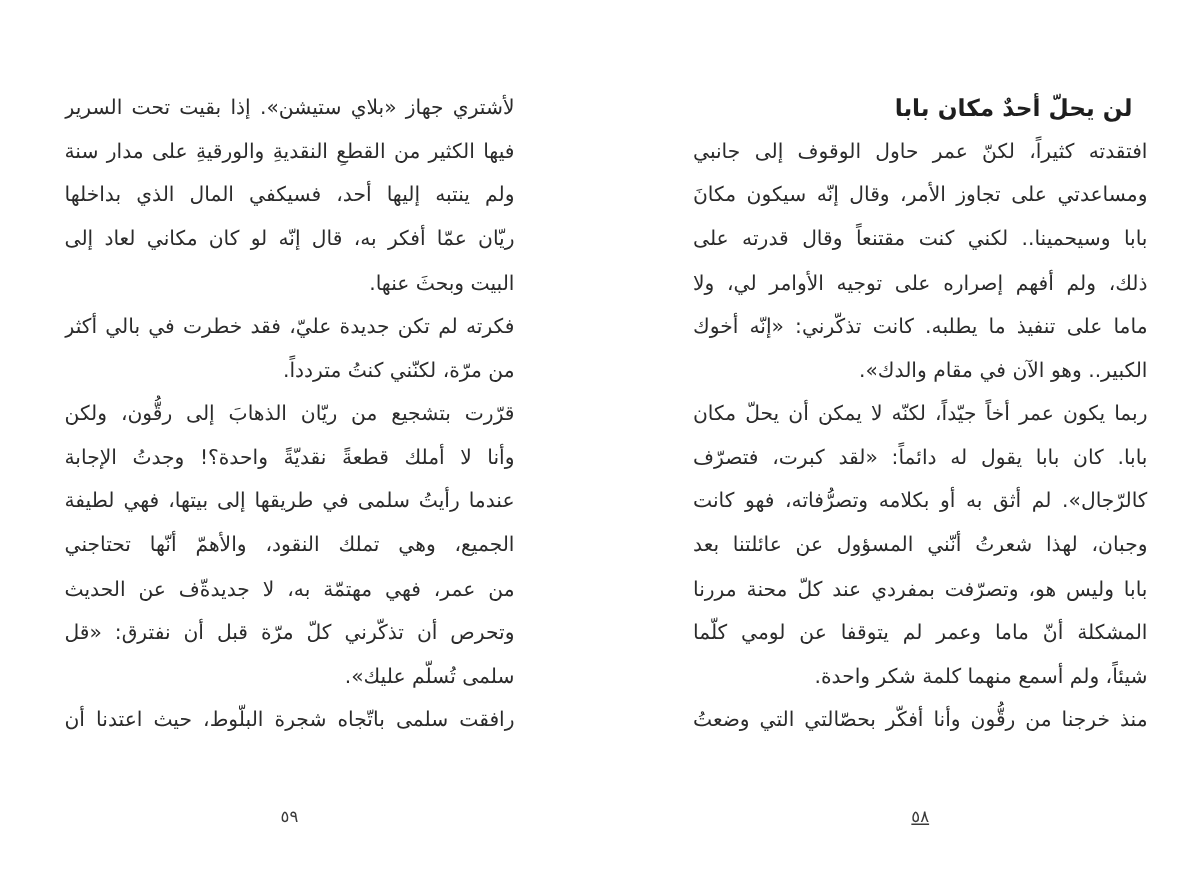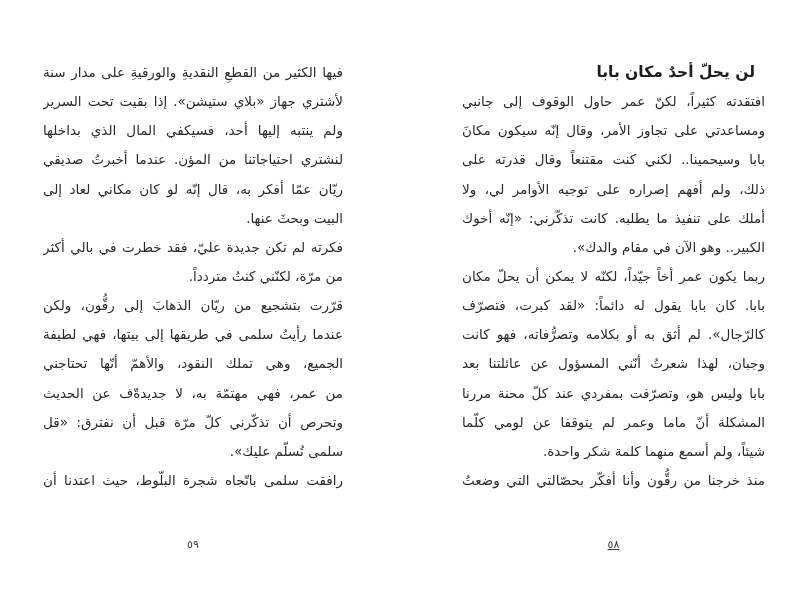--- a/index.html
+++ b/index.html
@@ -71,42 +71,42 @@
 <body>
 
 <div class="spread">
 
   <div class="textblock right-block" lang="ar">
     <div class="heading">لن يحلّ أحدٌ مكان بابا</div>
     <div class="line">افتقدته كثيراً، لكنّ عمر حاول الوقوف إلى جانبي</div>
     <div class="line">ومساعدتي على تجاوز الأمر، وقال إنّه سيكون مكانَ</div>
     <div class="line">بابا وسيحمينا.. لكني كنت مقتنعاً وقال قدرته على</div>
     <div class="line">ذلك، ولم أفهم إصراره على توجيه الأوامر لي، ولا إصرار</div>
-    <div class="line">أملك على تنفيذ ما يطلبه. كانت تذكّرني: «إنّه أخوك</div>
+    <div class="line">ماما على تنفيذ ما يطلبه. كانت تذكّرني: «إنّه أخوك</div>
     <div class="line end">الكبير.. وهو الآن في مقام والدك».</div>
     <div class="line">ربما يكون عمر أخاً جيّداً، لكنّه لا يمكن أن يحلّ مكان</div>
     <div class="line">بابا. كان بابا يقول له دائماً: «لقد كبرت، فتصرّف</div>
     <div class="line">كالرّجال». لم أثق به أو بكلامه وتصرُّفاته، فهو كانت</div>
     <div class="line">وجبان، لهذا شعرتُ أنّني المسؤول عن عائلتنا بعد رحيل</div>
     <div class="line">بابا وليس هو، وتصرّفت بمفردي عند كلّ محنة مررنا بها.</div>
     <div class="line">المشكلة أنّ ماما وعمر لم يتوقفا عن لومي كلّما فعلتُ</div>
     <div class="line end">شيئاً، ولم أسمع منهما كلمة شكر واحدة.</div>
     <div class="line">منذ خرجنا من رقُّون وأنا أفكّر بحصّالتي التي وضعتُ</div>
   </div>
 
   <div class="textblock left-block" lang="ar">
+    <div class="line">لأشتري جهاز «بلاي ستيشن». إذا بقيت تحت السرير</div>
     <div class="line">فيها الكثير من القطعِ النقديةِ والورقيةِ على مدار سنة</div>
-    <div class="line">لأشتري جهاز «بلاي ستيشن». إذا بقيت تحت السرير</div>
     <div class="line">ولم ينتبه إليها أحد، فسيكفي المال الذي بداخلها</div>
-    <div class="line">لنشتري احتياجاتنا من المؤن. عندما أخبرتُ صديقي</div>
     <div class="line">ريّان عمّا أفكر به، قال إنّه لو كان مكاني لعاد إلى</div>
     <div class="line end">البيت وبحثَ عنها.</div>
     <div class="line">فكرته لم تكن جديدة عليّ، فقد خطرت في بالي أكثر</div>
     <div class="line end">من مرّة، لكنّني كنتُ متردداً.</div>
     <div class="line">قرّرت بتشجيع من ريّان الذهابَ إلى رقُّون، ولكن كيف</div>
+    <div class="line">وأنا لا أملك قطعةً نقديّةً واحدة؟! وجدتُ الإجابة</div>
     <div class="line">عندما رأيتُ سلمى في طريقها إلى بيتها، فهي لطيفة مع</div>
     <div class="line">الجميع، وهي تملك النقود، والأهمّ أنّها تحتاجني لتتقرّب</div>
     <div class="line">من عمر، فهي مهتمّة به، لا جديدةّف عن الحديث عنه،</div>
     <div class="line">وتحرص أن تذكّرني كلّ مرّة قبل أن نفترق: «قل لعمر:</div>
     <div class="line end">سلمى تُسلّم عليك».</div>
     <div class="line">رافقت سلمى باتّجاه شجرة البلّوط، حيث اعتدنا أن</div>
   </div>
 
   <div class="page-number right-num">٥٨</div>
   <div class="page-number left-num">٥٩</div>

